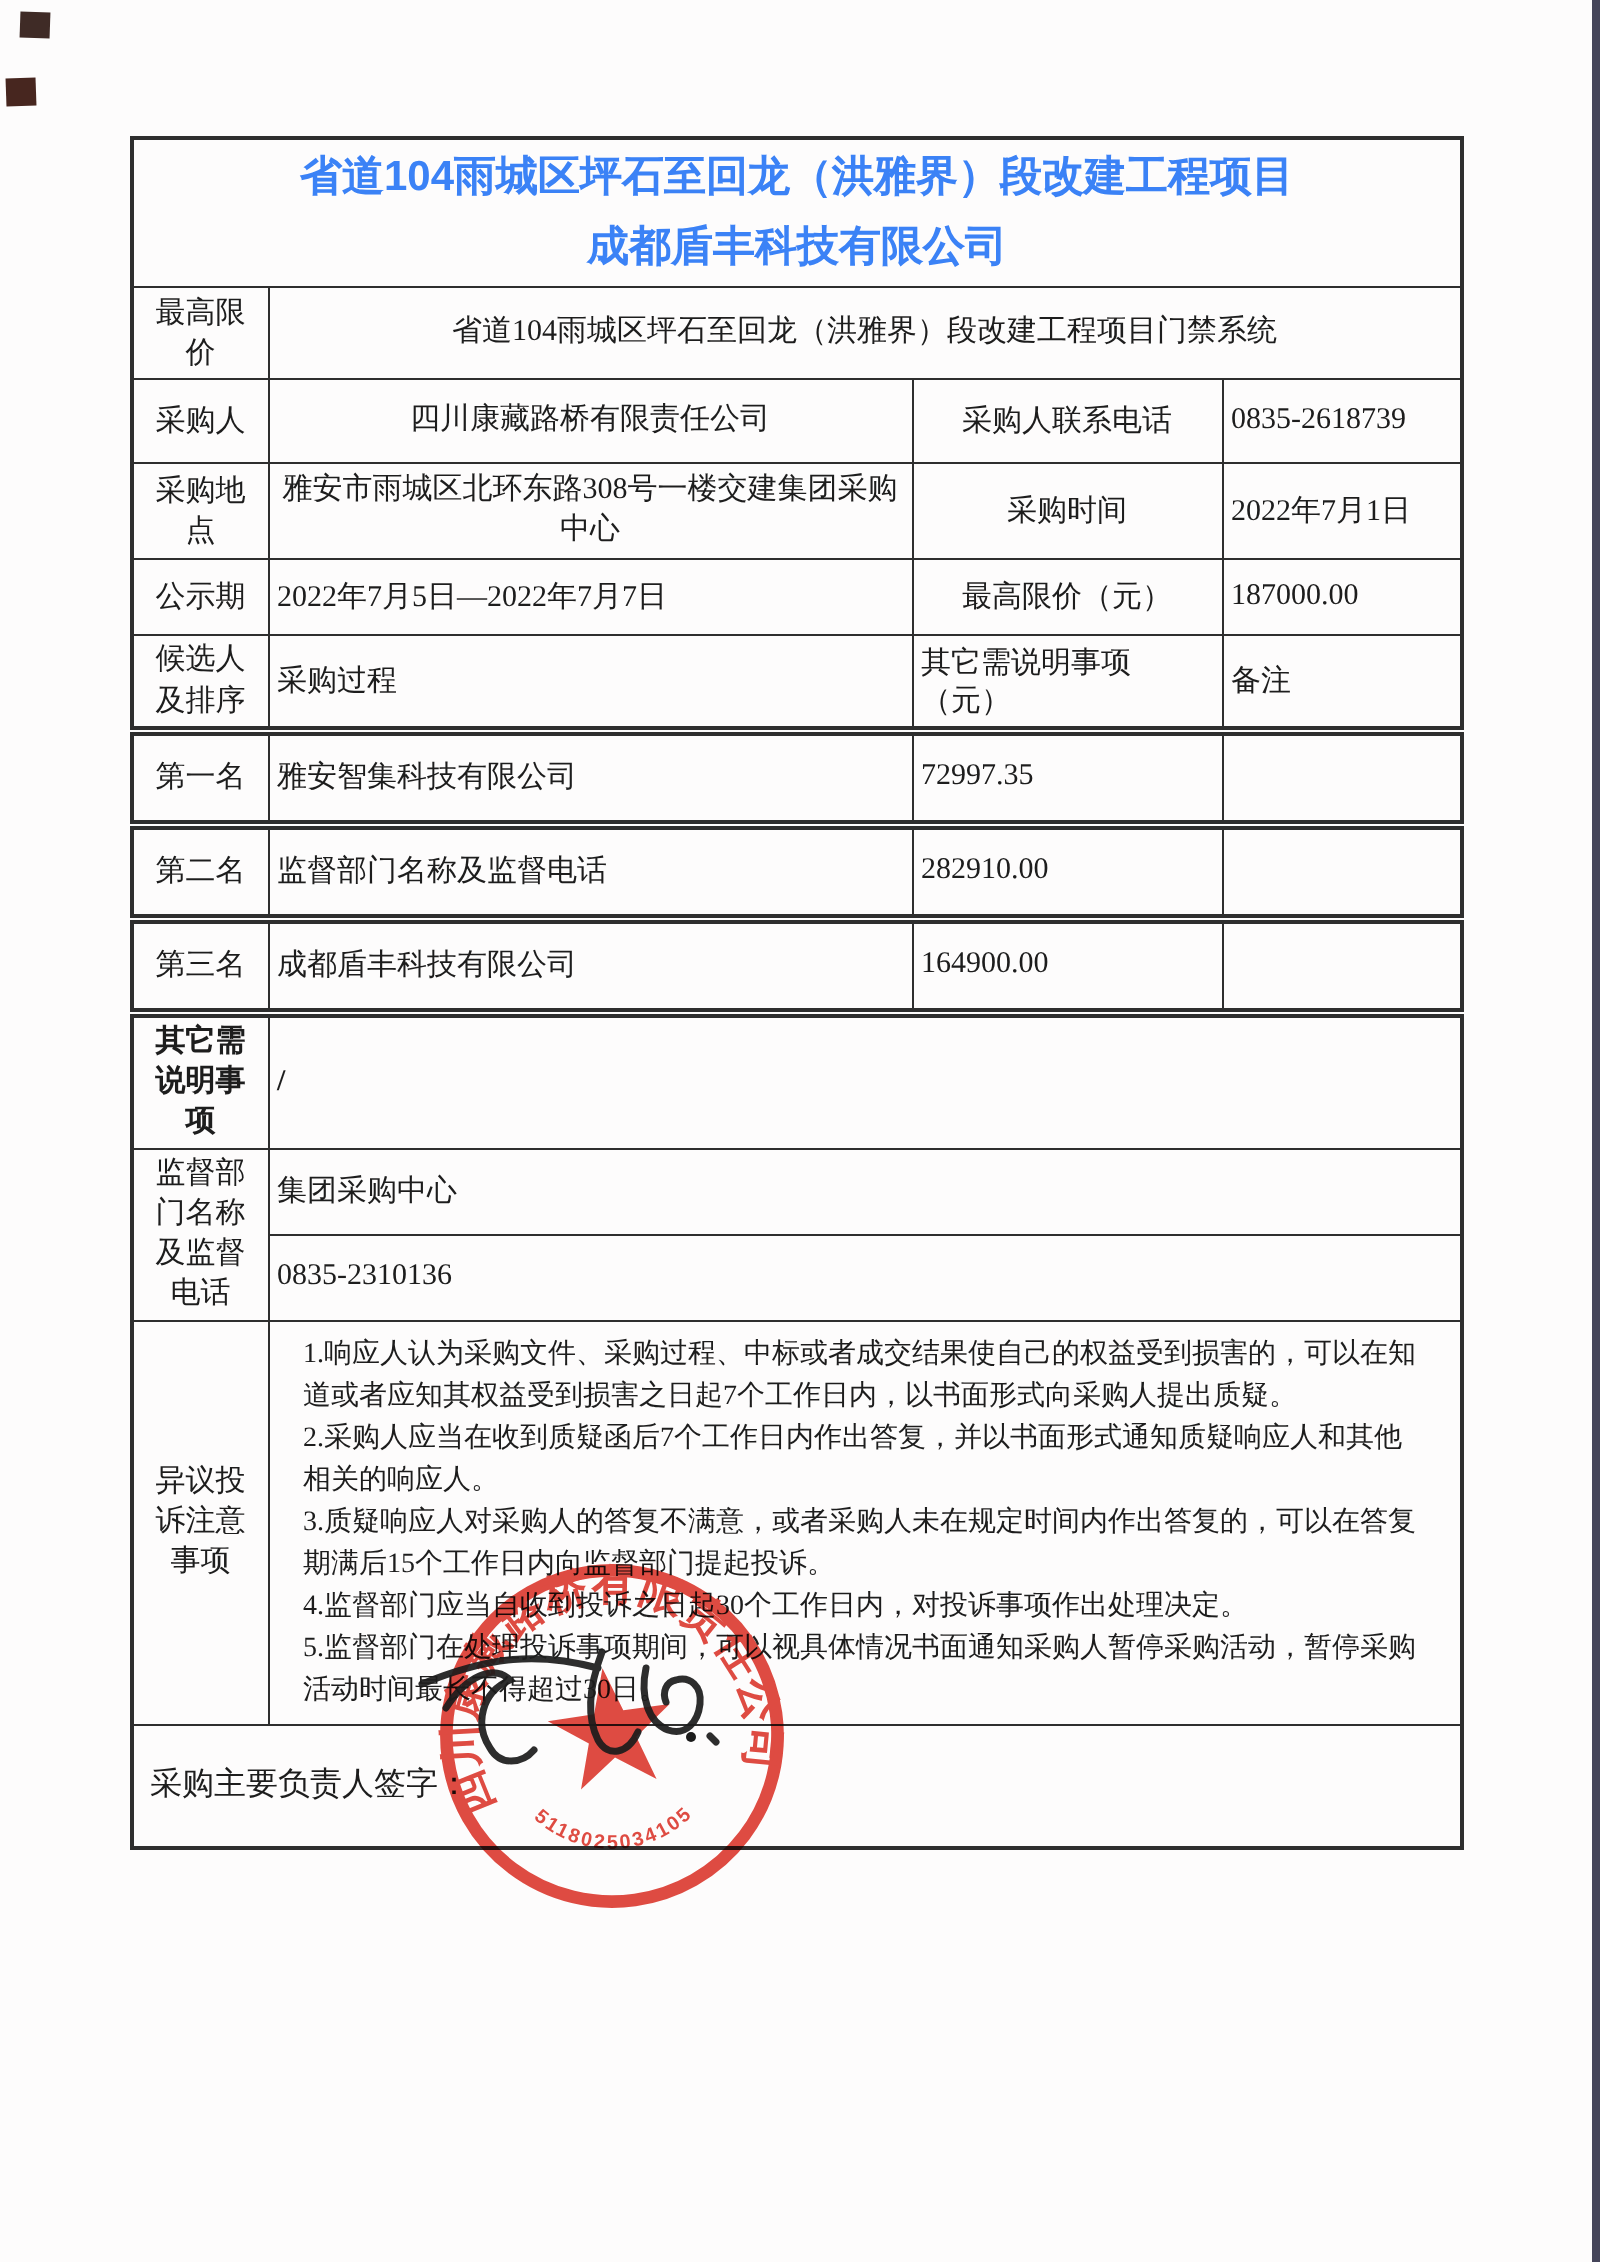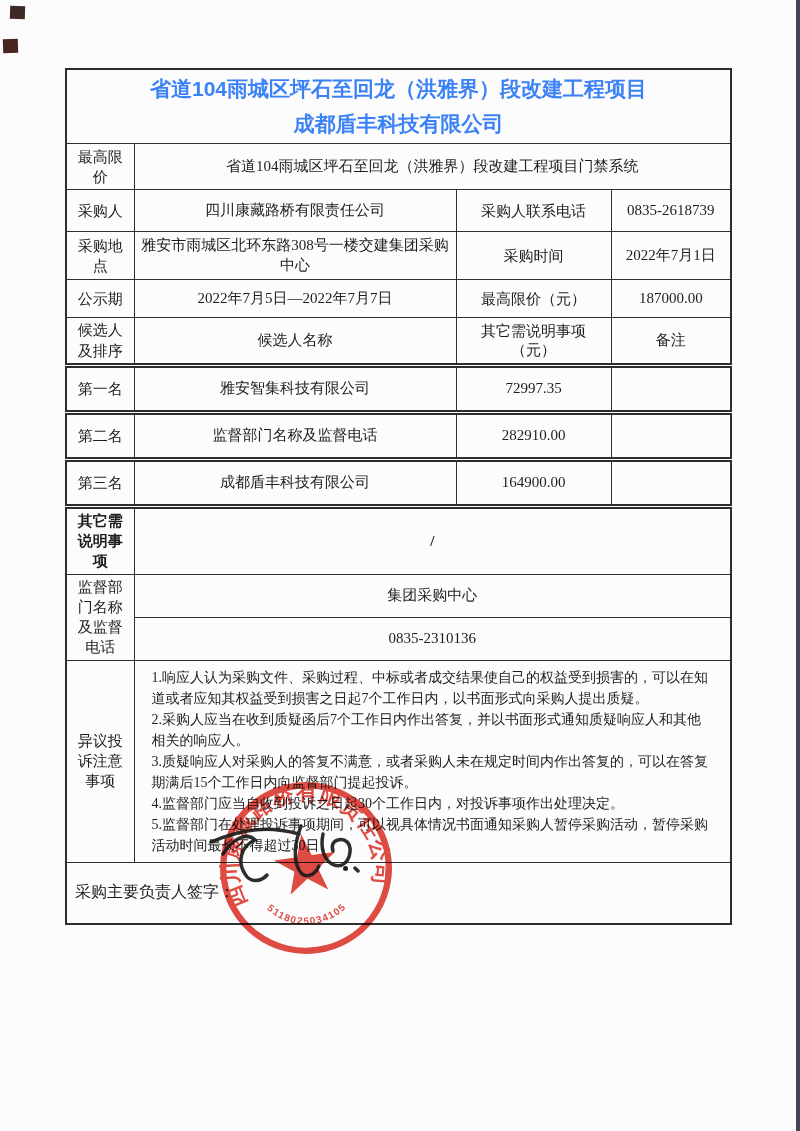--- a/index.html
+++ b/index.html
@@ -31,21 +31,21 @@
   tr.r-chead    > td { height:44px; }
   tr.r-cand     > td { height:47px; border-top:5px double #2e2e2e; }
   tr.r-other    > td { height:34px; border-top:5px double #2e2e2e;font-weight:bold; }
   tr.r-sup      > td { height:33px; }
   tr.r-object   > td { height:186px; }
   tr.r-sign     > td { height:62px; }
 
   .title-cell { text-align:center; font-family:"Liberation Sans","DejaVu Sans",sans-serif; font-weight:bold; font-size:21px; line-height:1.65; color:#3b82f6; }
   .lab   { text-align:center; line-height:1.35; }
   .val-l { text-align:center; padding-left:4px; line-height:1.3; }
-  .val-c { text-align:center; }
+  .val-c { }
   .obj-cell { vertical-align:middle; padding:6px 17px; }
   .obj-cell div { font-size:14px; line-height:1.5; text-align:left; }
   .sign-cell { text-align:left; padding-left:8px; font-size:16px; position:relative; }
 
   .seal { position:absolute; left:216px; top:778px; width:180px; height:180px; transform:rotate(-8deg); mix-blend-mode:multiply; opacity:.92; }
   .sig  { position:absolute; left:205px; top:812px; width:170px; height:85px; }
   .ink-dot { position:absolute; left:343px; top:866px; width:5px; height:5px; background:#1b1b1b; border-radius:50%; }
 </style>
 </head>
 <body>
@@ -93,21 +93,21 @@
 
     <tr class="r-public">
       <td class="lab">公示期</td>
       <td class="val-c">2022年7月5日—2022年7月7日</td>
       <td class="lab">最高限价（元）</td>
       <td class="val-c">187000.00</td>
     </tr>
 
     <tr class="r-chead">
       <td class="lab">候选人及排序</td>
-      <td class="val-c">候选人名称</td>
+      <td class="val-c">采购过程</td>
       <td class="val-c">其它需说明事项（元）</td>
       <td class="val-c">备注</td>
     </tr>
 
     <tr class="r-cand">
       <td class="lab">第一名</td>
       <td class="val-c">雅安智集科技有限公司</td>
       <td class="val-c">72997.35</td>
       <td class="val-c"></td>
     </tr>

